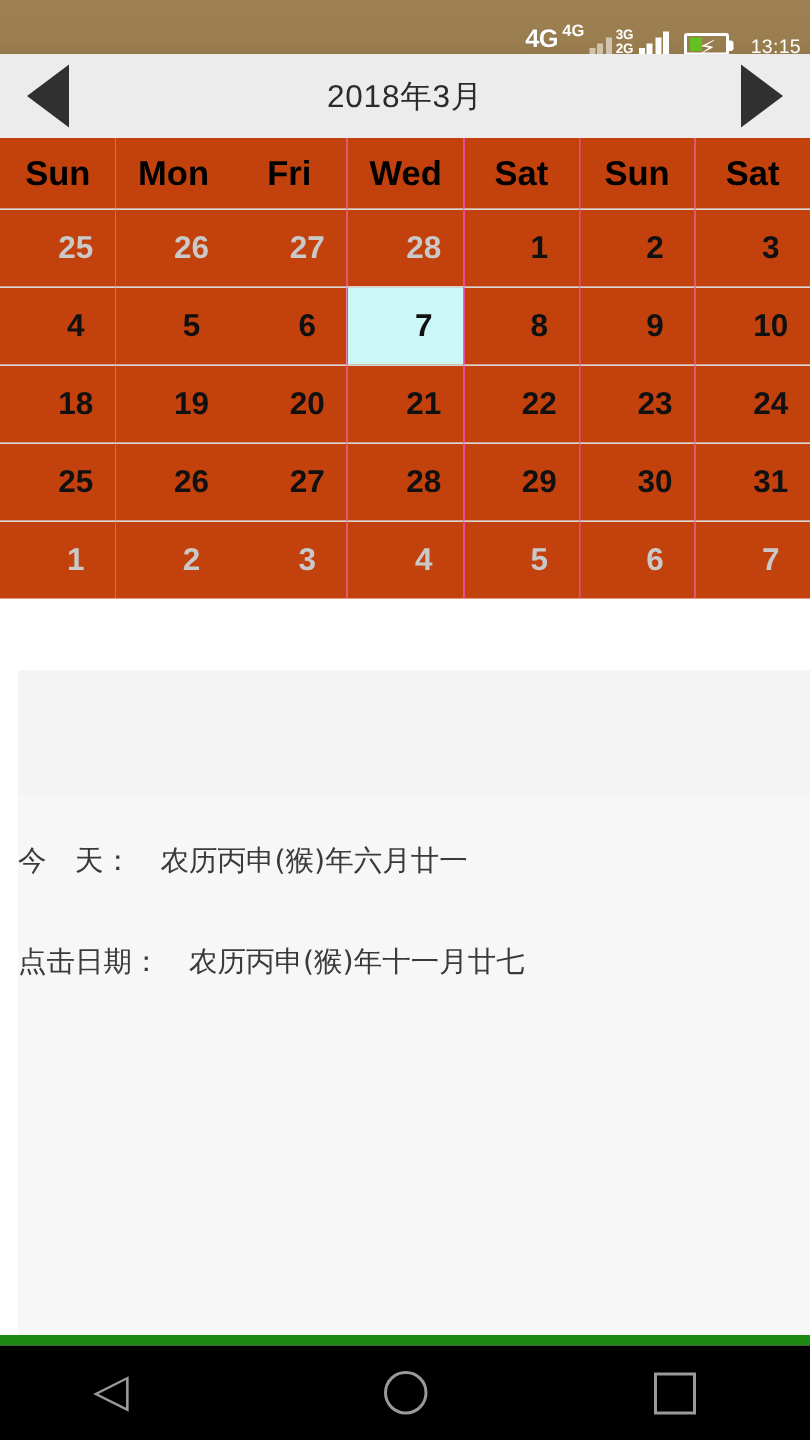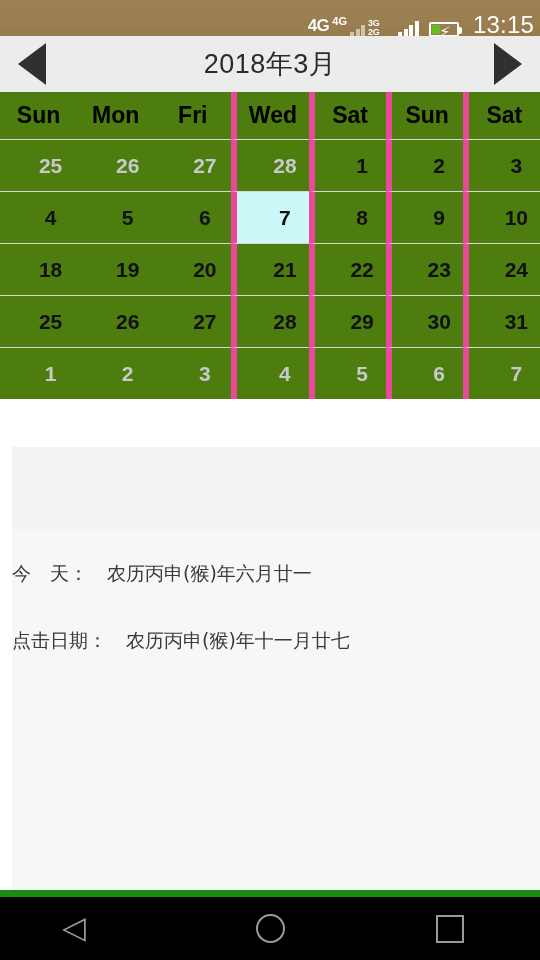--- a/index.html
+++ b/index.html
@@ -63,21 +63,21 @@
   .bars i.b1 { height: 5px; }
   .bars i.b2 { height: 8px; }
   .bars i.b3 { height: 12px; }
   .bars i.b4 { height: 16px; }
   .bars.dim i { background: rgba(255,255,255,.55); }
   .sb-stack {
     display: flex;
     flex-direction: column;
     justify-content: flex-end;
     line-height: 1;
-    margin-right: 16px;
+    margin-right: 1px;
   }
   .sb-stack span {
     color: #ffffff;
     font-size: 9px;
     font-weight: bold;
     letter-spacing: -0.3px;
   }
   .battery {
     position: relative;
     width: 30px;
@@ -107,21 +107,21 @@
   .battery .bolt {
     position: absolute;
     left: 9px; top: 0px;
     color: #ffffff;
     font-size: 13px;
     line-height: 15px;
     transform: scaleX(1.4);
   }
   #status-clock {
     color: #ffffff;
-    font-size: 24px;
+    font-size: 13px;
     line-height: 1;
     margin-left: 8px;
     letter-spacing: 0.2px;
   }
 
   
   #month-header {
     position: absolute;
     left: 0; top: 36px;
     width: 540px;
@@ -147,21 +147,21 @@
   }
   .tri-right {
     width: 0; height: 0;
     border-top: 21px solid transparent;
     border-bottom: 21px solid transparent;
     border-left: 28px solid #303030;
   }
   #month-title {
     flex: 1;
     text-align: center;
-    font-size: 27px;
+    font-size: 21px;
     color: #2b2b2b;
     letter-spacing: 0.5px;
   }
 
   
   #calendar {
     position: absolute;
     left: 0; top: 92px;
     width: 540px;
     background: #ffffff;
@@ -169,24 +169,24 @@
   .cal-row {
     display: flex;
     width: 540px;
   }
   .cal-cell {
     width: 77.14px;
     box-sizing: border-box;
     display: flex;
     align-items: center;
     justify-content: center;
-    background: #4d7c0f;
-  }
-  
-  .cal-cell.vline { border-left: 6px solid #ec4899; }
+    background: #c2410c;
+  }
+  
+  .cal-cell.vline { border-left: 1px solid #ec4899; }
 
   #weekday-row .cal-cell {
     height: 47px;
     font-size: 23px;
     font-weight: bold;
     color: #000000;
   }
   .day-row .cal-cell {
     height: 52px;
     font-size: 21px;

